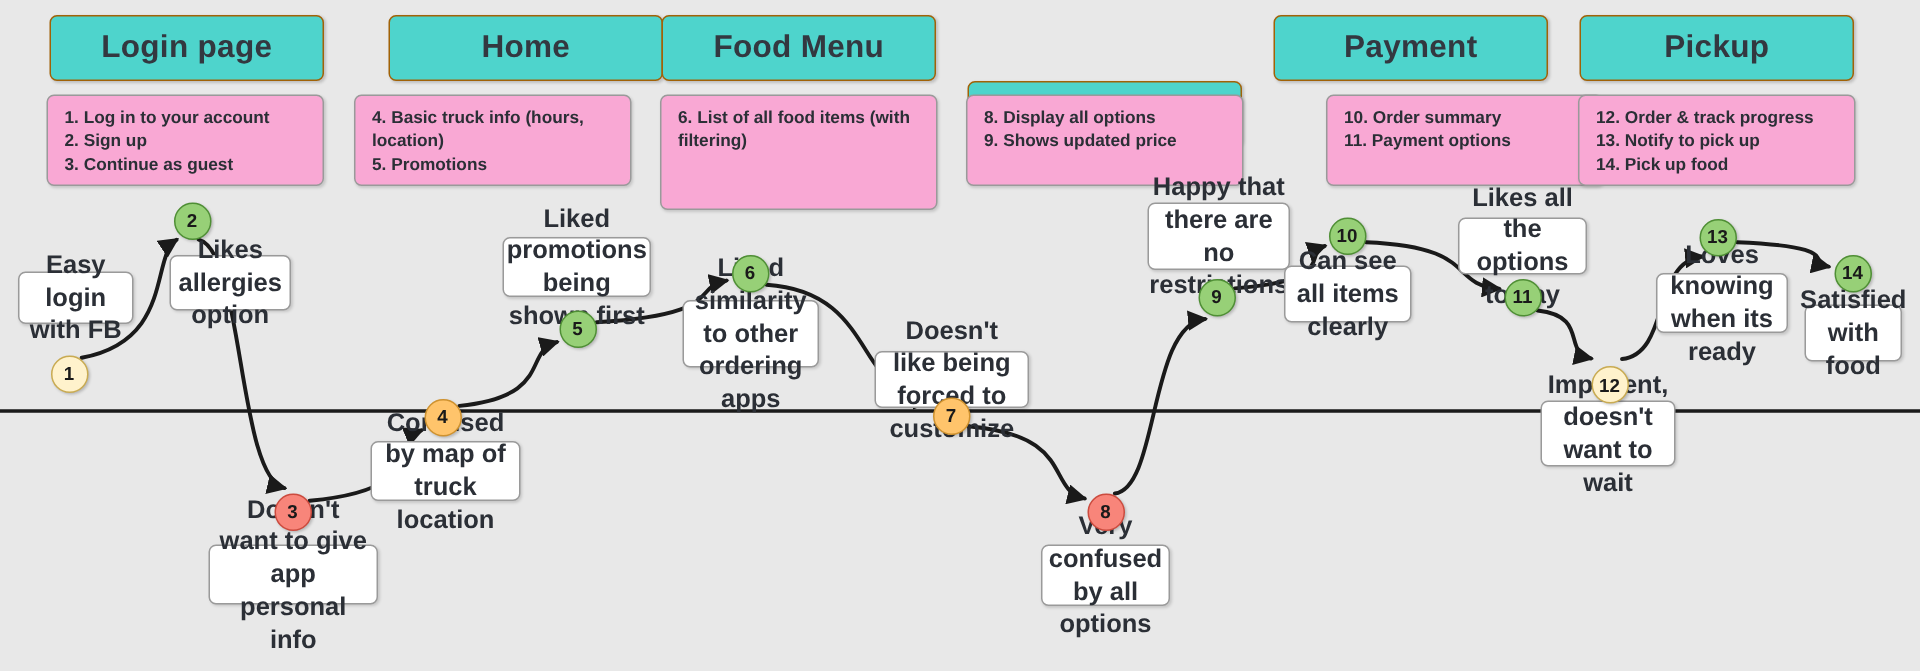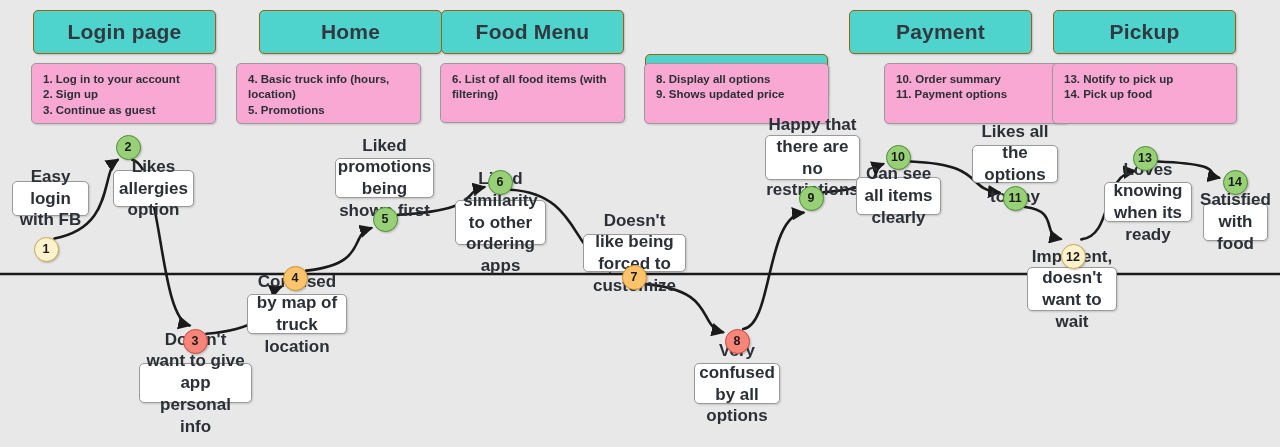--- a/index.html
+++ b/index.html
@@ -113,41 +113,42 @@
       <div class="stage-header" style="left: 237px; top: 10px; width: 183px; margin-left: 22px;">
         <span>Home</span>
       </div>
       <div class="stage-list" style="left: 236px; top: 63px; width: 185px; height: 61px;">
         <div>4. Basic truck info (hours, location)</div>
         <div>5. Promotions</div>
       </div>
       <div class="stage-header" style="left: 441px; top: 10px; width: 183px;">
         <span>Food Menu</span>
       </div>
-      <div class="stage-list" style="left: 440px; top: 63px; width: 185px; height: 60px;">
+      <div class="stage-list" style="left: 440px; top: 63px; width: 185px; height: 77px;">
         <div>6. List of all food items (with filtering)</div>
       </div>
       <div class="stage-header" style="left: 645px; top: 10px; width: 183px; margin-top: 44px;">
         <span>Customization</span>
       </div>
       <div class="stage-list" style="left: 644px; top: 63px; width: 185px; height: 61px;">
         <div>8. Display all options</div>
         <div>9. Shows updated price</div>
       </div>
       <div class="stage-header" style="left: 849px; top: 10px; width: 183px;">
         <span>Payment</span>
       </div>
       <div class="stage-list" style="left: 848px; top: 63px; width: 185px; height: 61px; margin-left: 36px;">
         <div>10. Order summary</div>
         <div>11. Payment options</div>
       </div>
       <div class="stage-header" style="left: 1053px; top: 10px; width: 183px;">
         <span>Pickup</span>
       </div>
       <div class="stage-list" style="left: 1052px; top: 63px; width: 185px; height: 61px;">
+        <div>12. Order &amp; track progress</div>
         <div>13. Notify to pick up</div>
         <div>14. Pick up food</div>
       </div>
     </div>
   <div id="notes-layer">
       <div class="note" style="left: 12px; top: 181px; width: 77px; height: 35px;">
         <span>Easy login with FB</span>
       </div>
       <div class="note" style="left: 113px; top: 170px; width: 81px; height: 37px;">
         <span>Likes allergies option</span>

